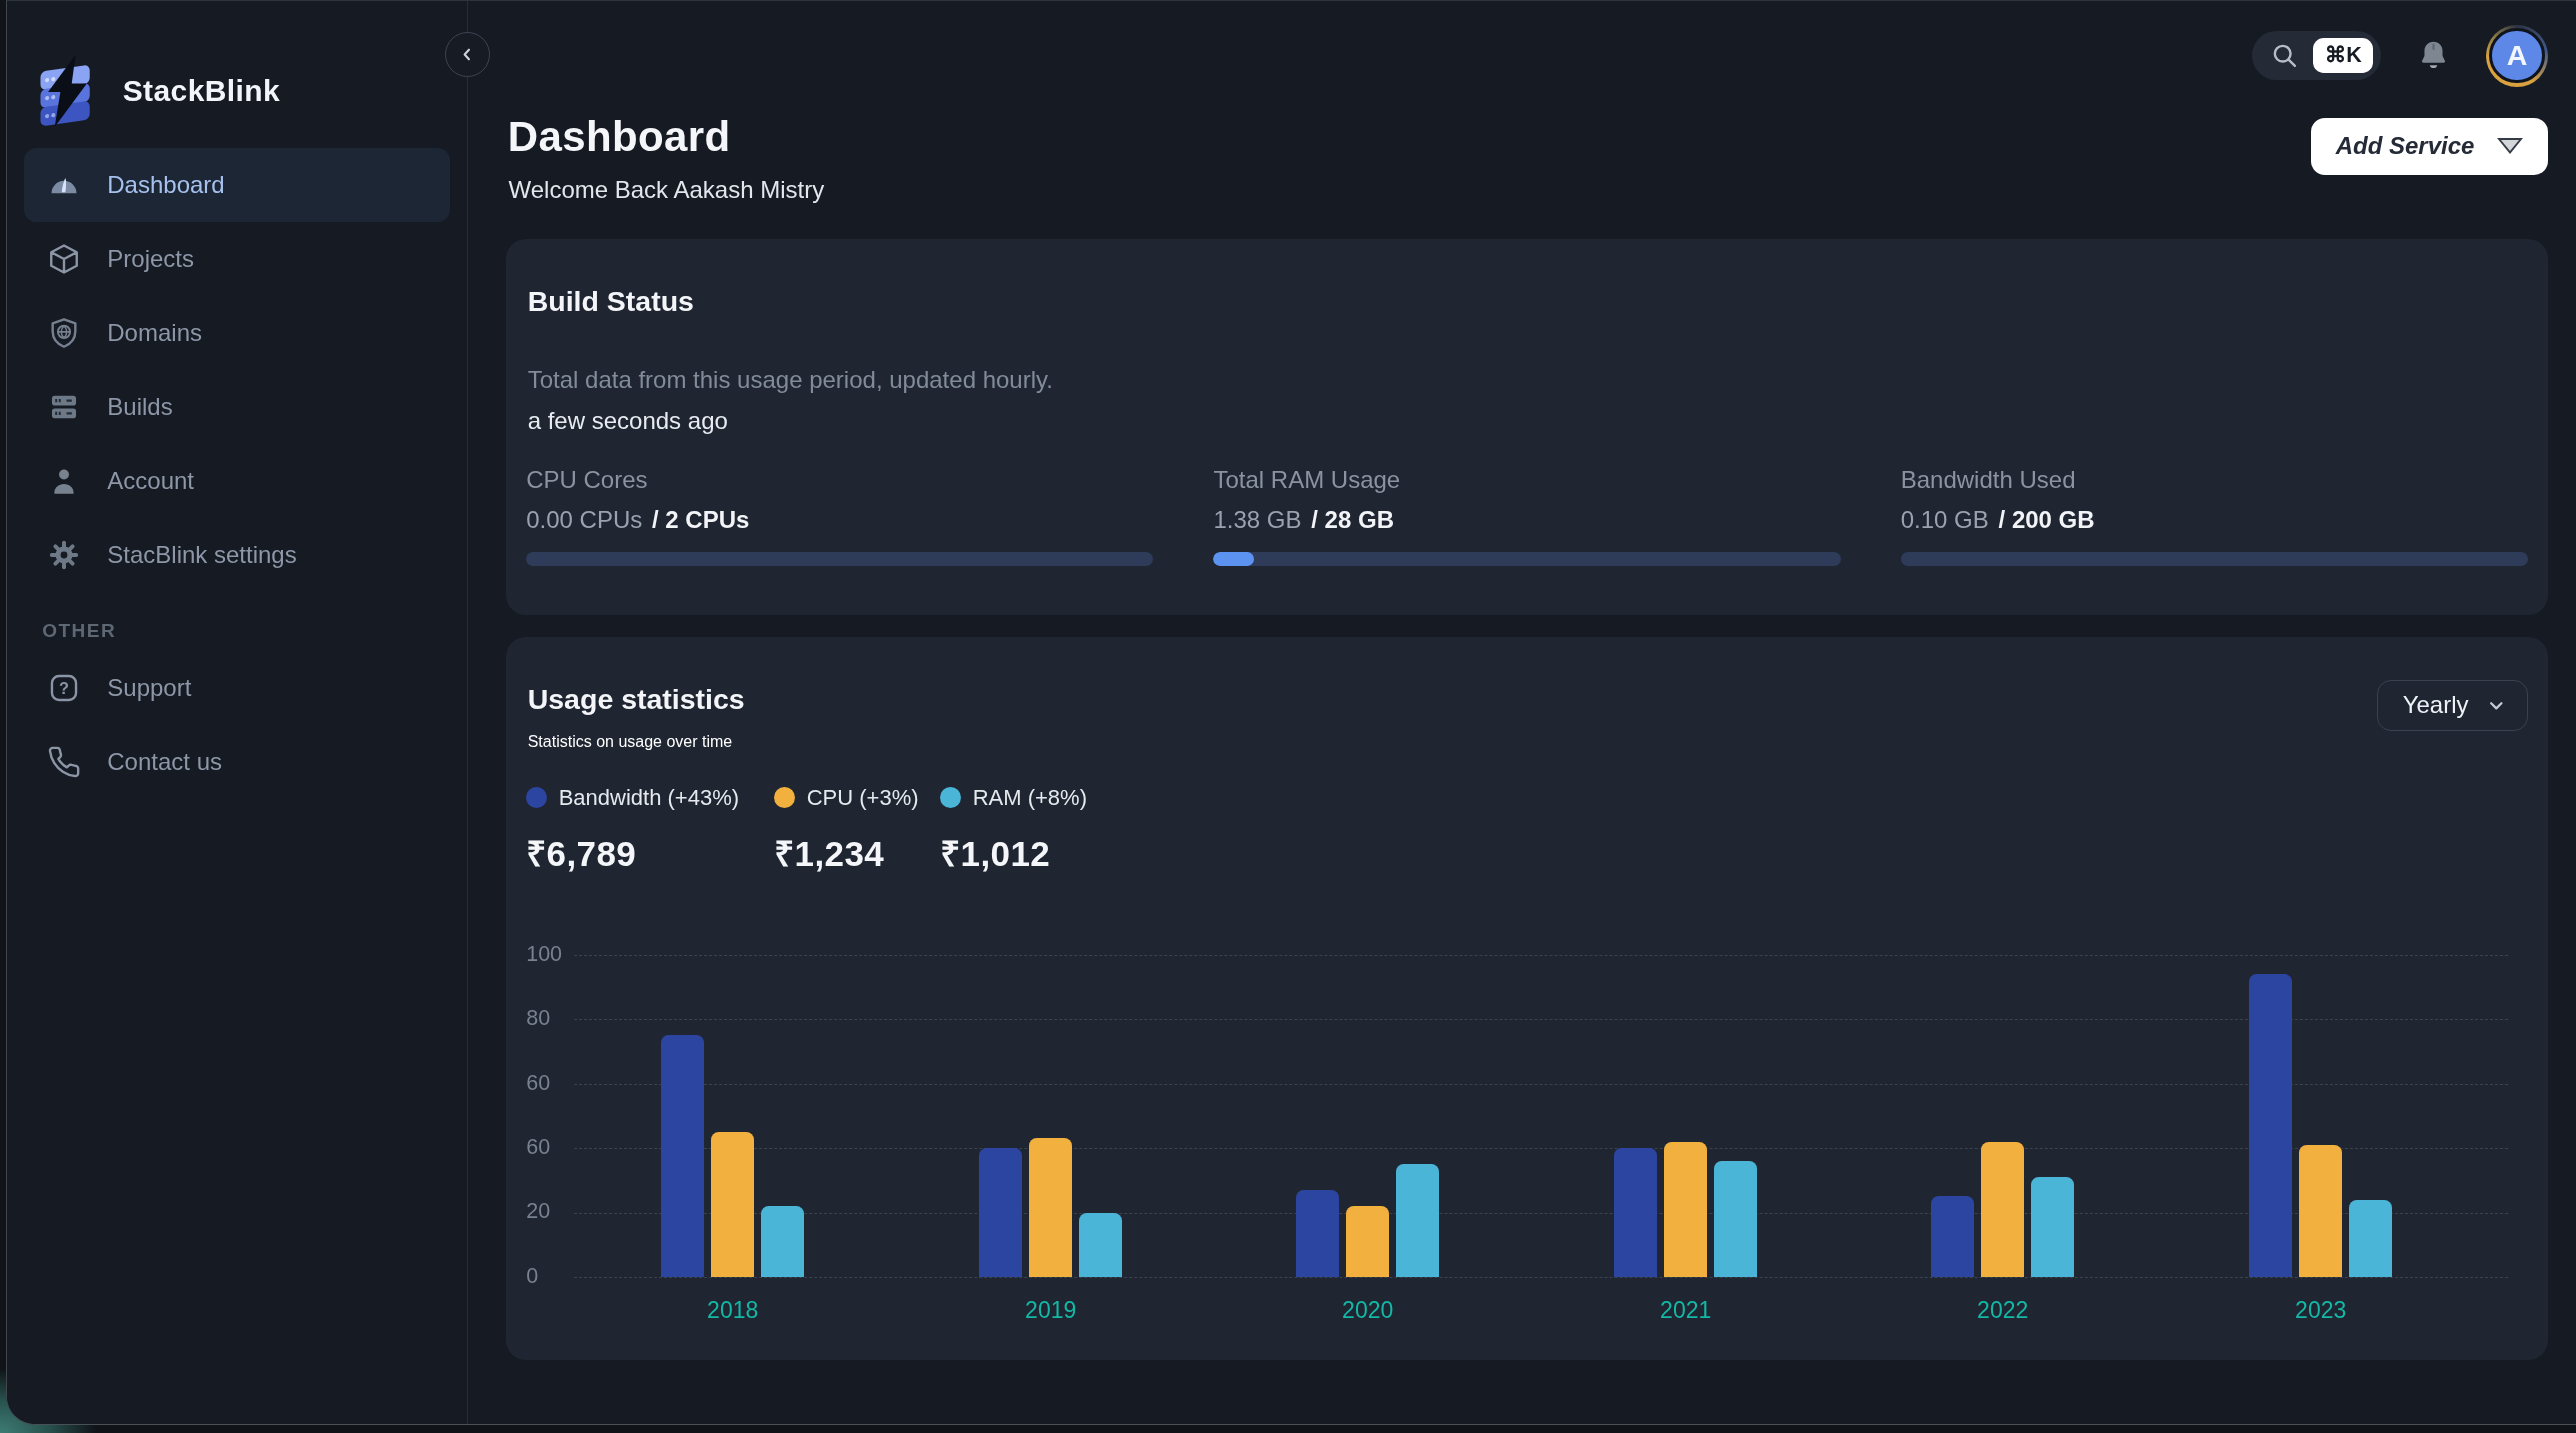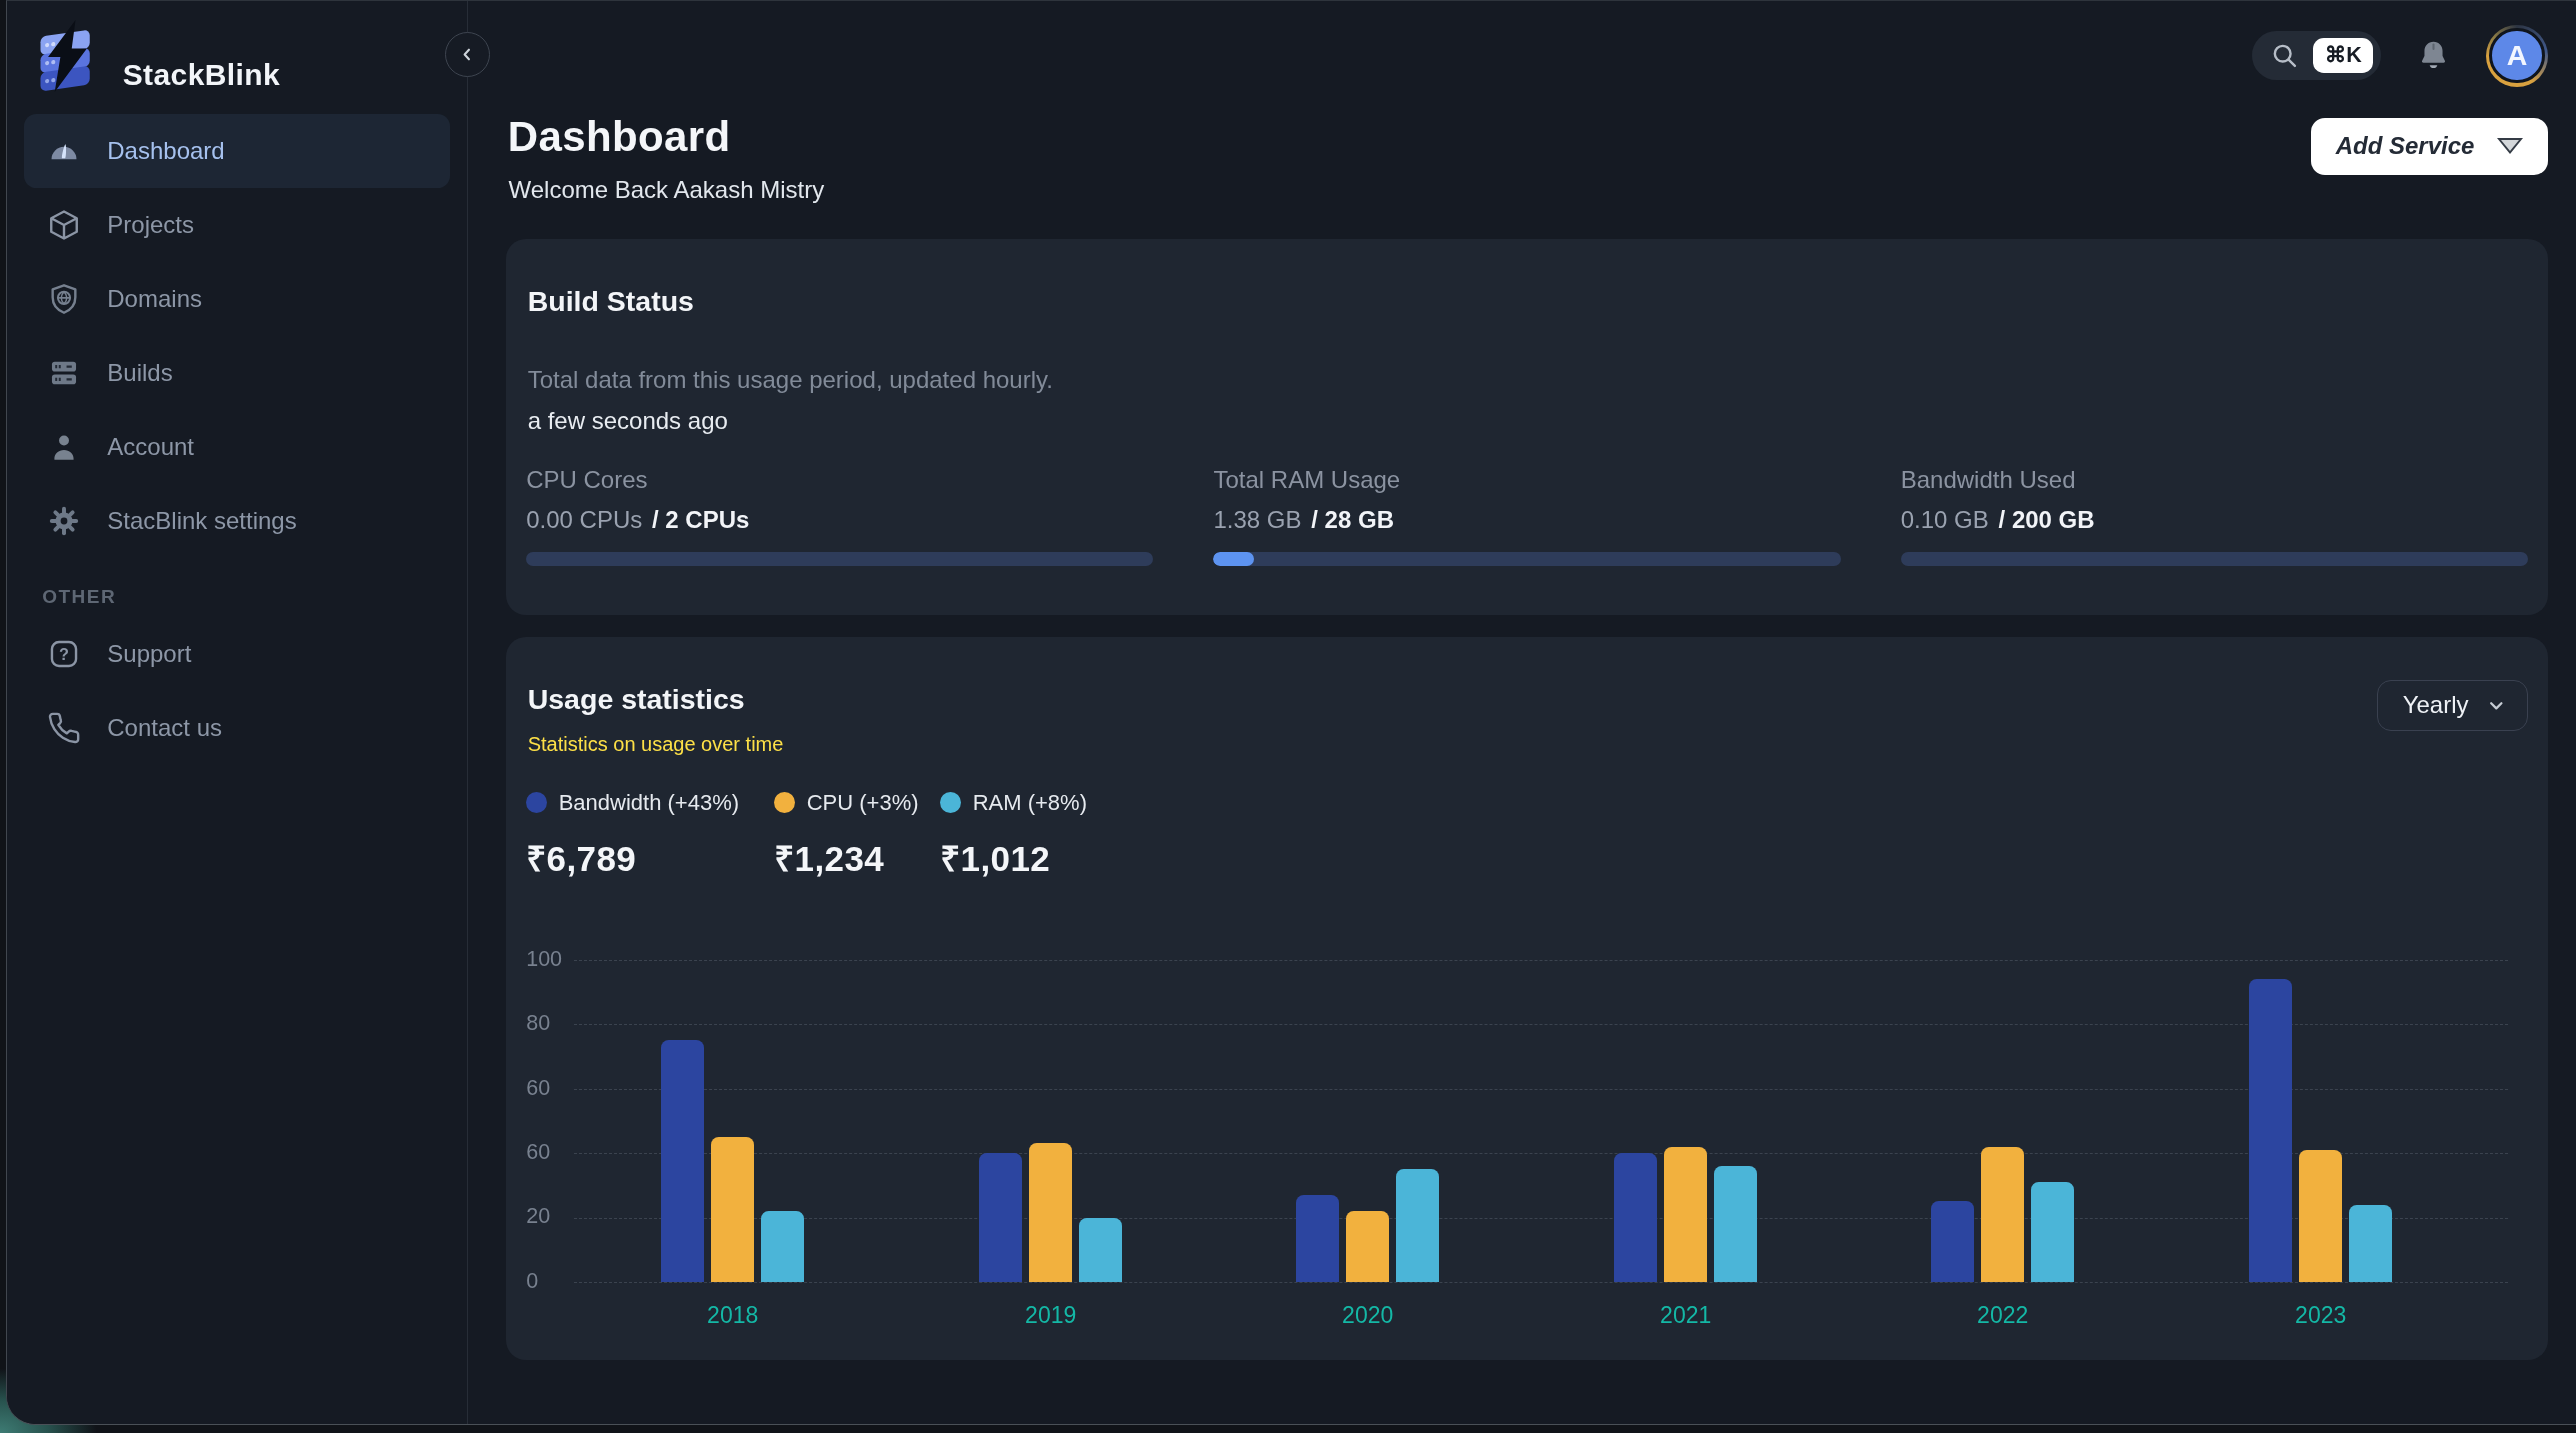--- a/index.html
+++ b/index.html
@@ -12,21 +12,21 @@
   }
   .app {
     position:absolute; left:6.2px; top:0; right:0; bottom:7.7px;
     background:#151a23;
     border-left:1.5px solid #41474f; border-bottom:1.5px solid #4a5057; border-top:1.5px solid #2e343c;
     border-bottom-left-radius:29px;
     overflow:hidden; display:flex;
   }
   
   .sidebar { width:461px; min-width:461px; background:#151a23; border-right:1.5px solid #272d37; position:relative; }
-  .brand { display:flex; align-items:flex-end; gap:21.5px; padding:20px 0 0 26px; height:91px; }
+  .brand { display:flex; align-items:center; gap:21.5px; padding:20px 0 0 26px; height:91px;margin-top:34px; }
   .brand svg { width:68px; height:72px; }
   .brand-name { font-size:30px; font-weight:700; color:#f2f5f9; letter-spacing:0.4px; }
   nav { margin-top:21.5px; }
   .nav-item {
     display:flex; align-items:center; gap:24.6px; height:74px; margin:0 17px; padding-left:21.5px;
     border-radius:12.3px; color:#8d97a7; font-size:24px; cursor:pointer;
   }
   .nav-item.active { background:#1d2634; color:#a6c1ee; }
   .nicon { width:37px; display:flex; justify-content:center; align-items:center; }
   .nicon svg { width:34px; height:34px; }
@@ -68,21 +68,21 @@
   .metrics { display:grid; grid-template-columns:repeat(3,1fr); column-gap:60px; margin-top:31px; }
   .m-label { font-size:24px; color:#8b93a1; }
   .m-value { font-size:24px; margin-top:12.3px; }
   .m-value .used { color:#9aa2b0; }
   .m-value .total { color:#f2f4f8; font-weight:700; margin-left:3.1px; }
   .bar { height:14px; border-radius:7.7px; background:#2e3c5a; margin-top:18.5px; overflow:hidden; }
   .bar i { display:block; height:100%; border-radius:7.7px; background:#5d93f0; width:0%; }
   
   .usage { height:723px; position:relative; }
   .usage-head { display:flex; justify-content:space-between; align-items:flex-start; }
-  .u-sub { font-size:20px; color:#fde047; margin:17px 0 0 1.5px; }
+  .u-sub { font-size:16px; color:#ffffff; margin:17px 0 0 1.5px; }
   .period {
     height:51px; margin-top:7.7px; padding:0 18.5px 0 24.6px; border:1.5px solid #3a4150; border-radius:14px;
     background:transparent; color:#eef1f5; font-size:24px; display:flex; align-items:center; gap:15.4px; cursor:pointer;
   }
   .legend-row { display:flex; margin-top:34px; }
   .lc1 { width:248px; } .lc2 { width:166px; }
   .legend-item { display:flex; align-items:center; gap:11.5px; font-size:22px; color:#e6eaef; }
   .dot { width:21px; height:21px; border-radius:50%; flex:0 0 auto; }
   .legend-value { font-size:35px; font-weight:700; color:#f4f6f9; margin-top:18.5px; letter-spacing:0.4px; }
   

